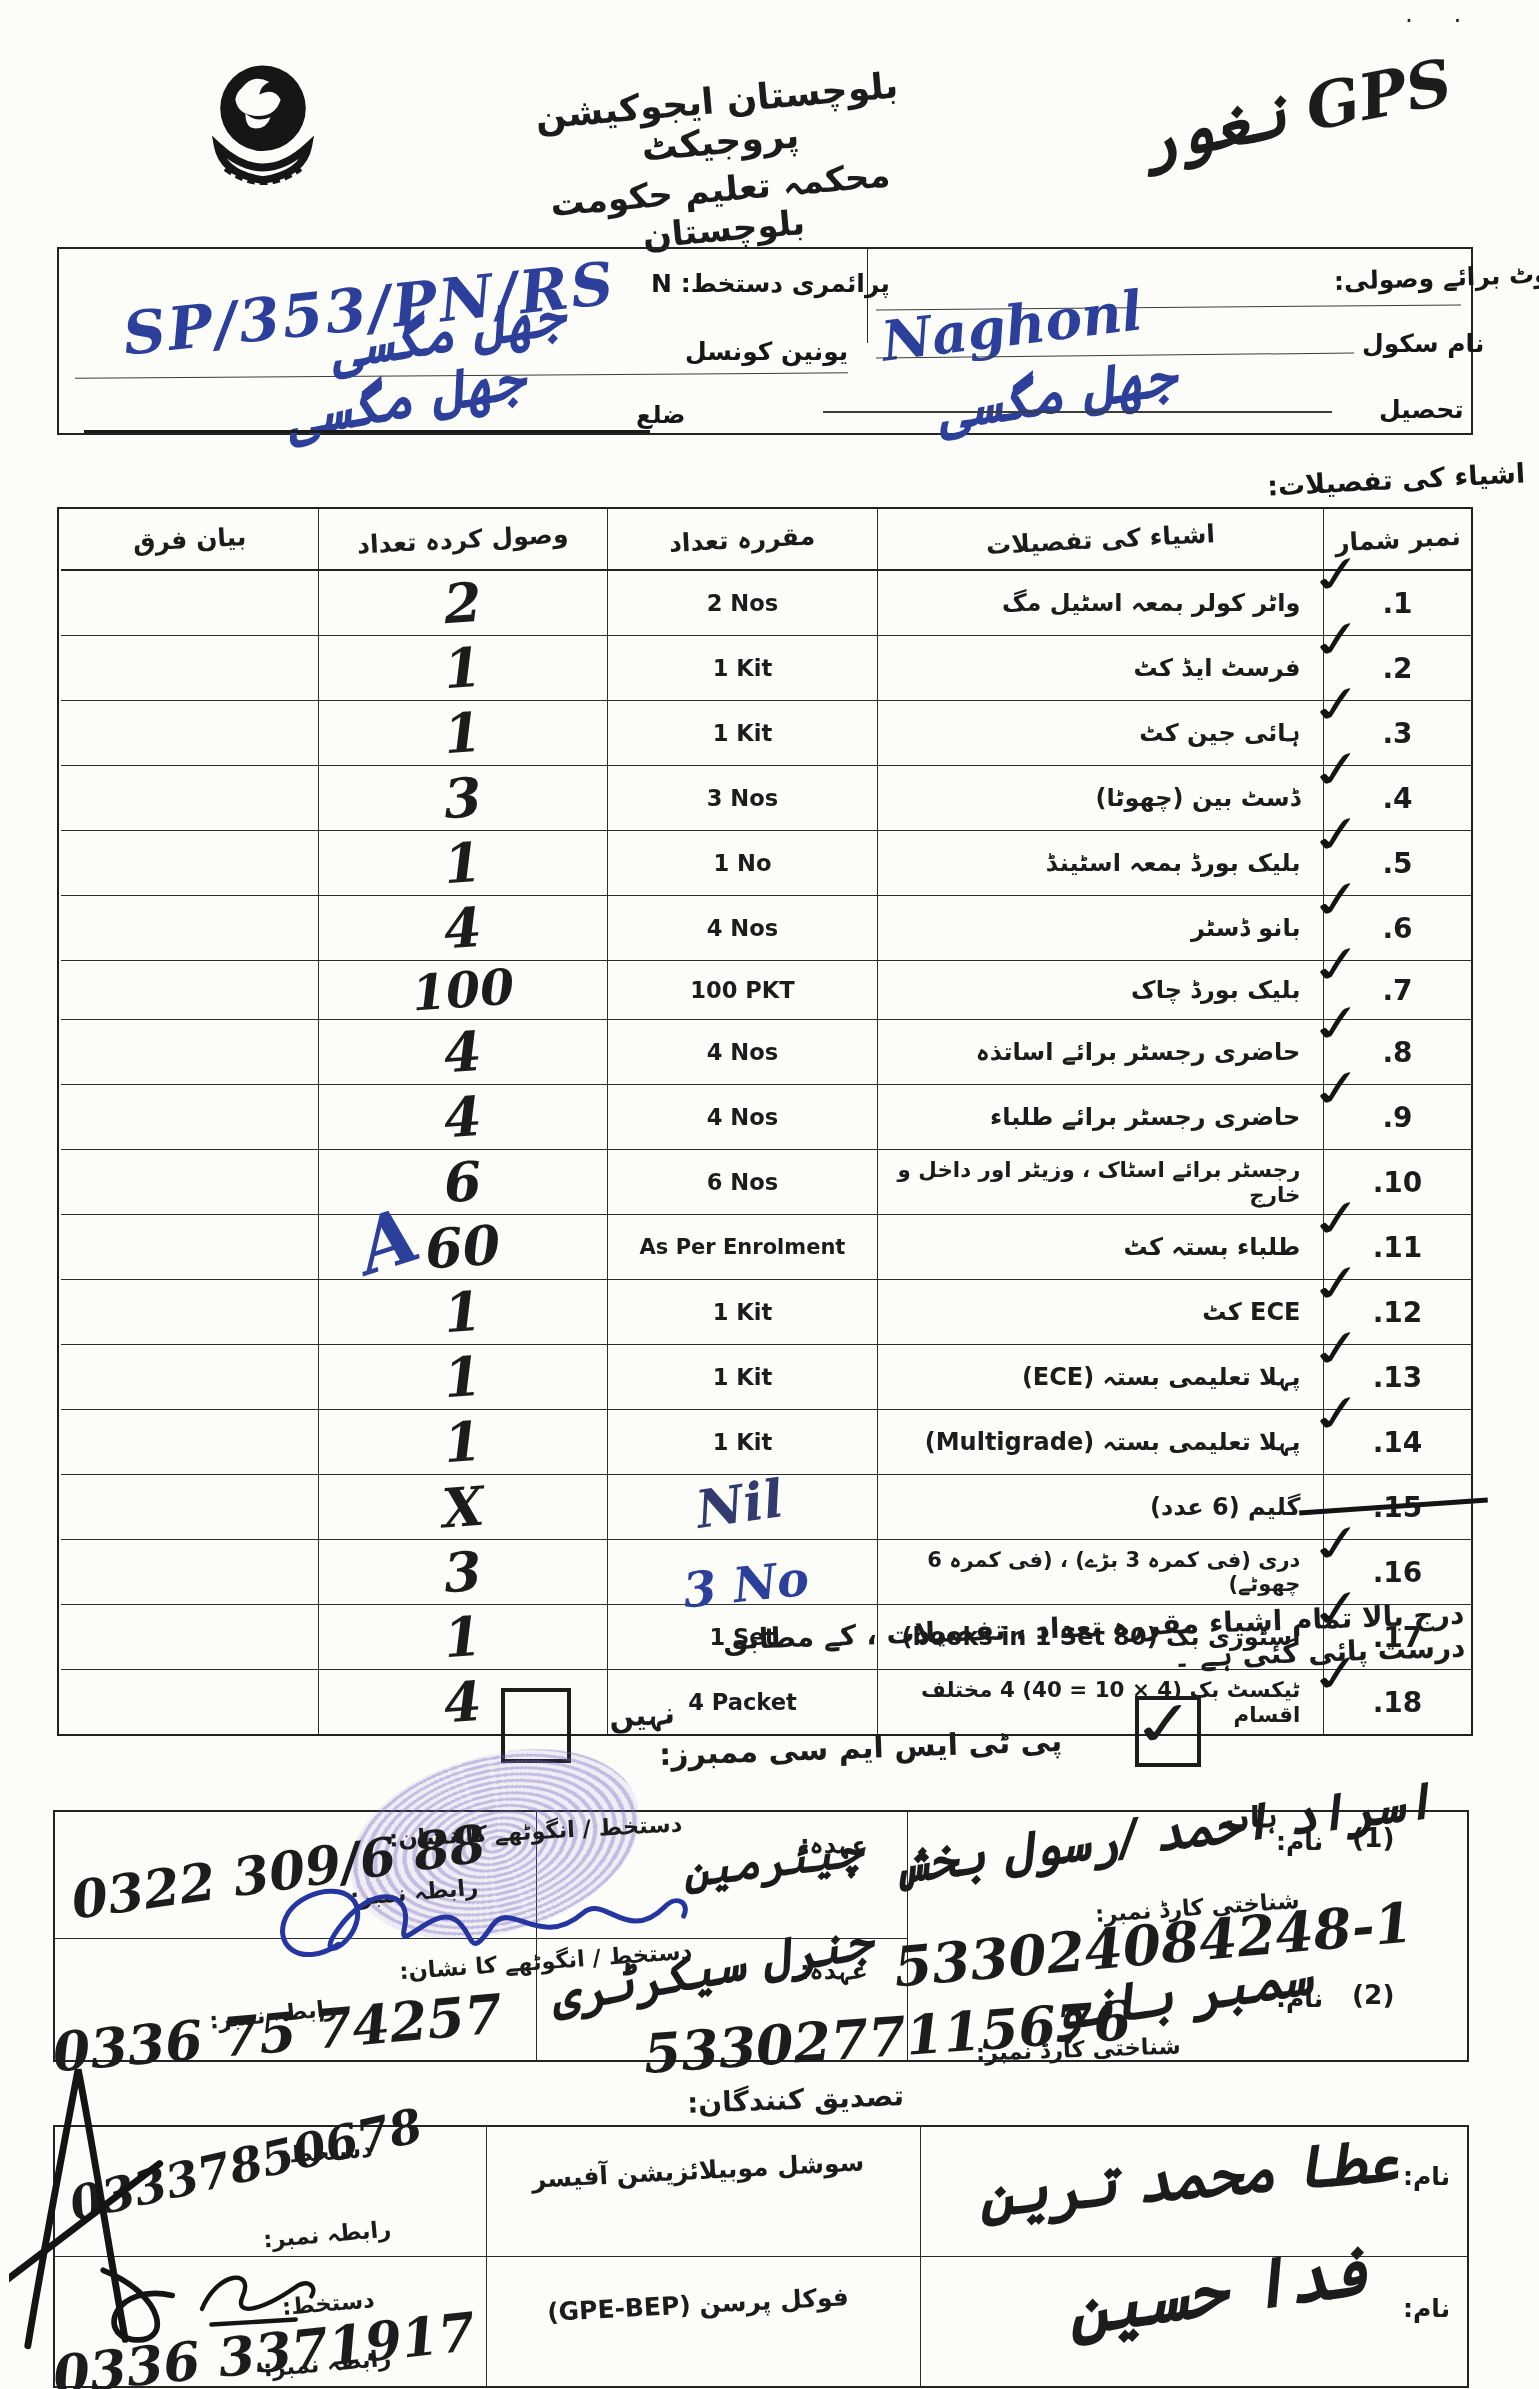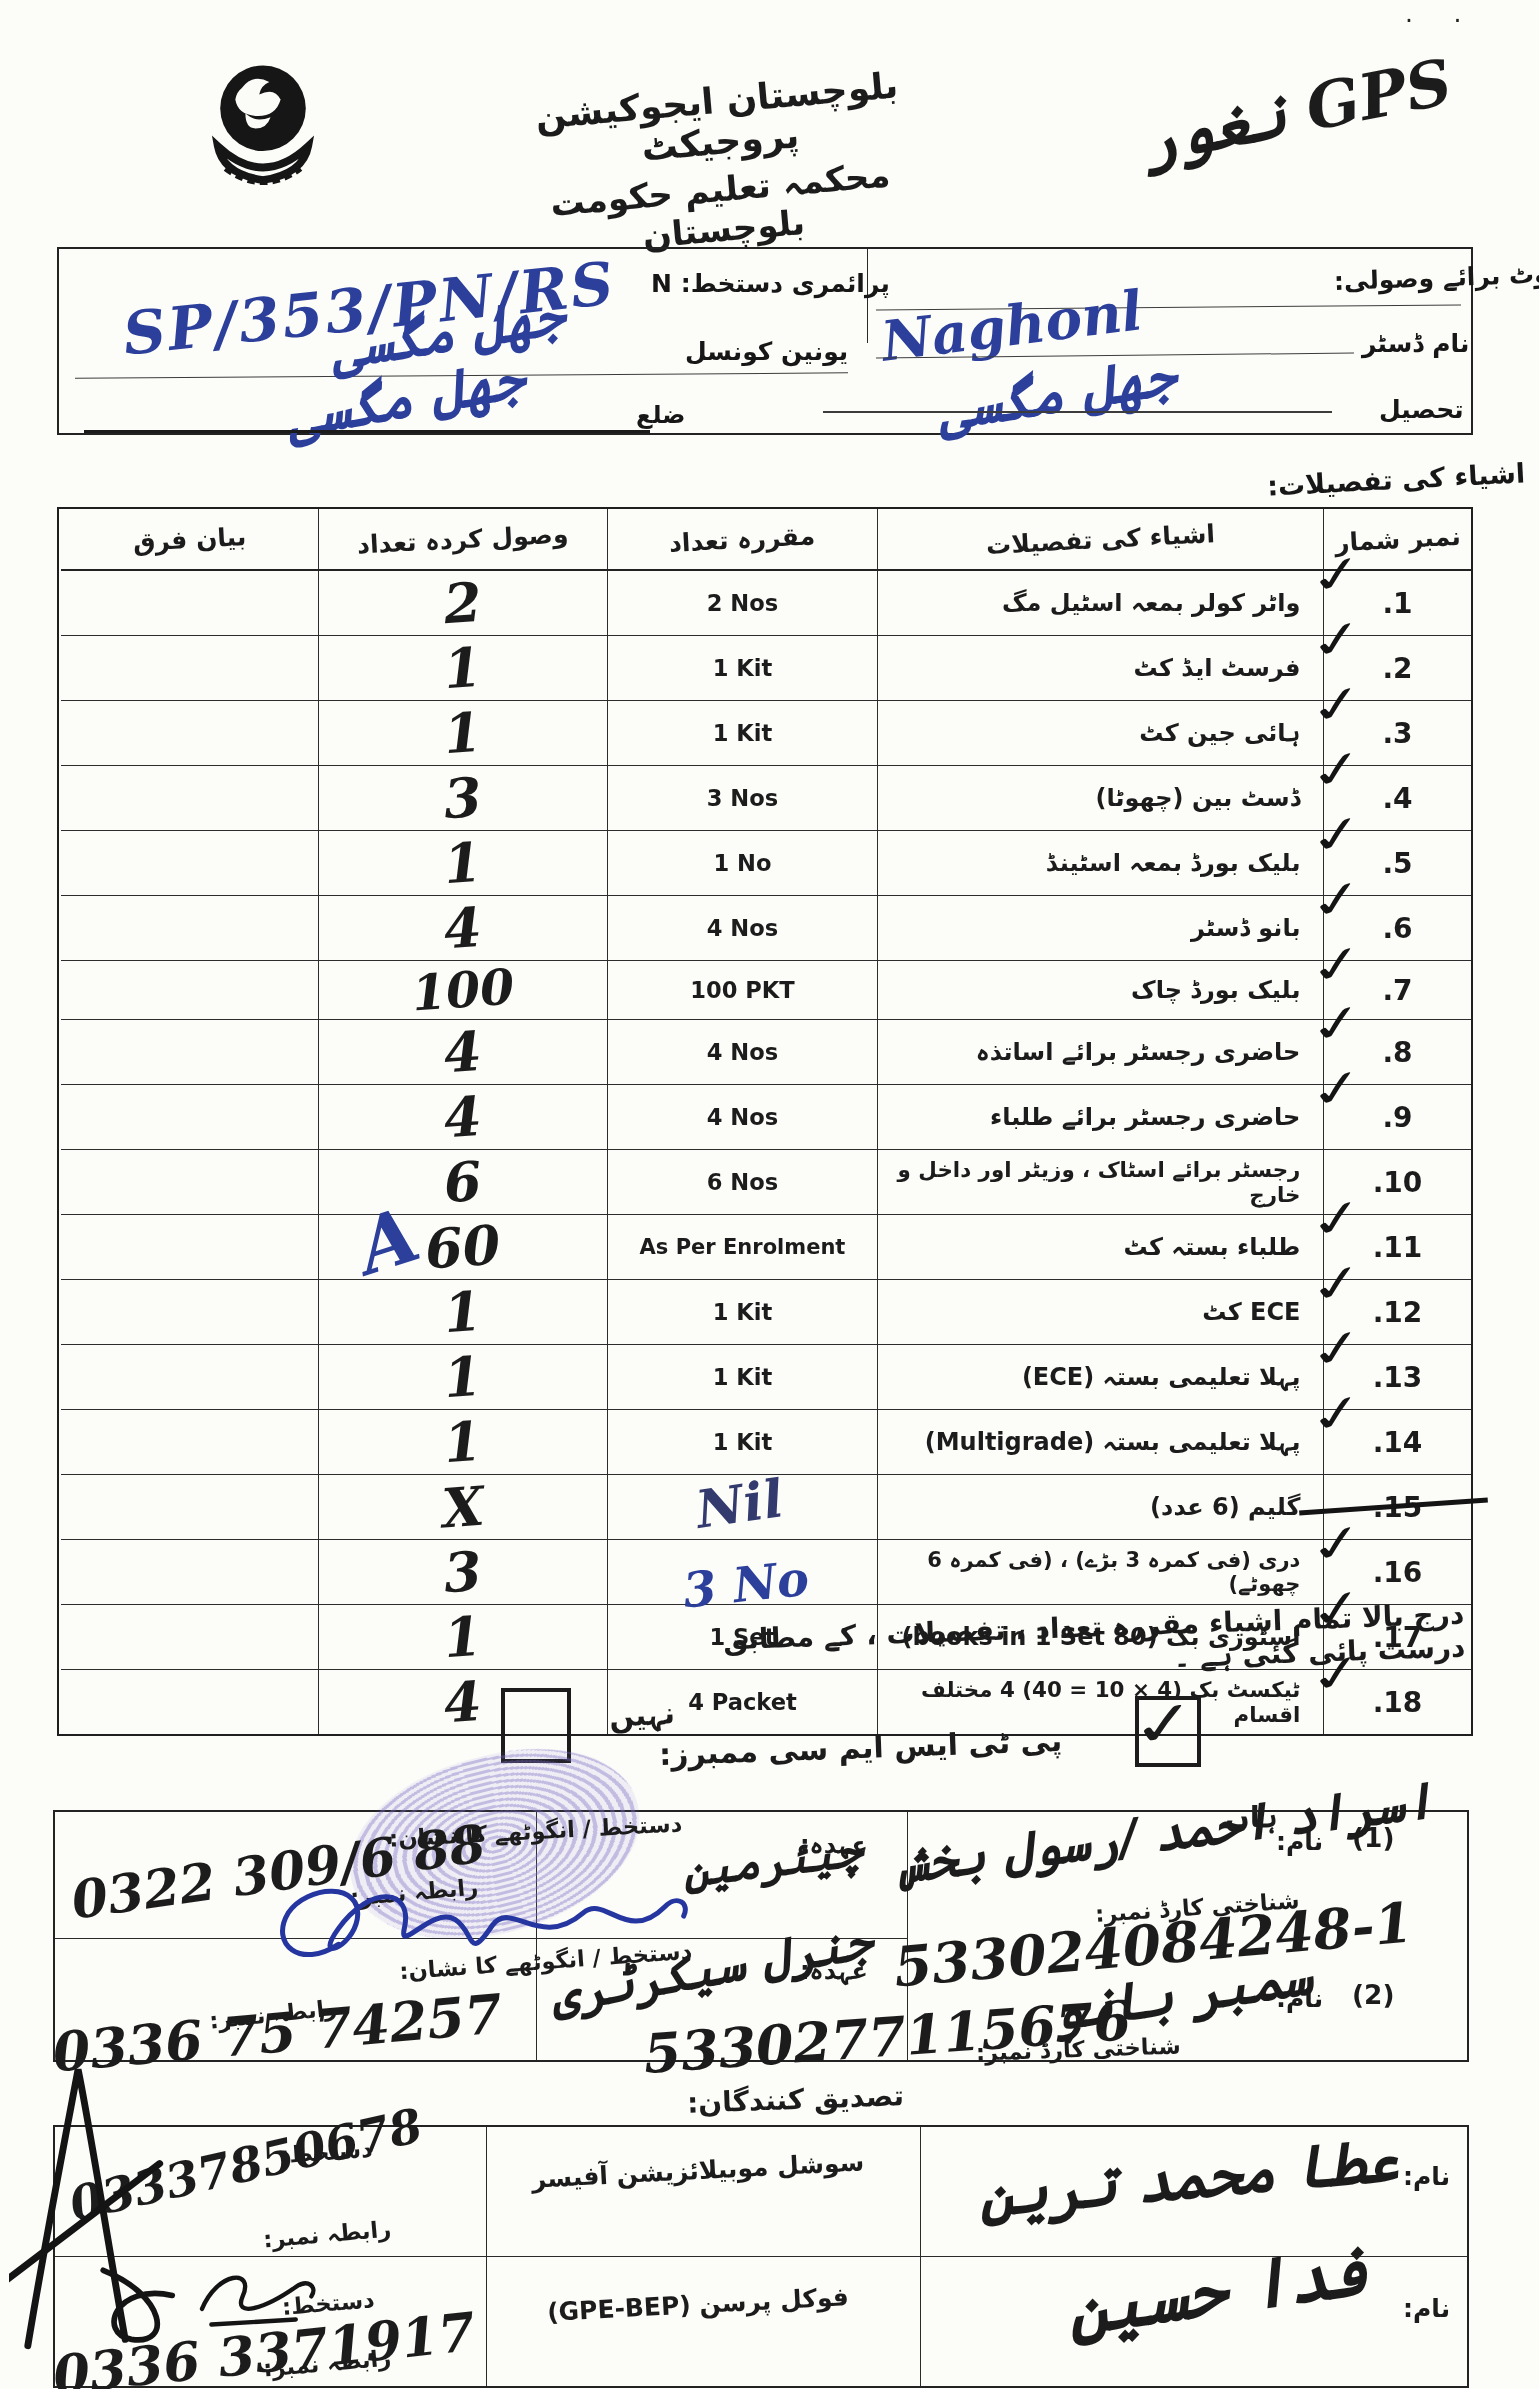--- a/index.html
+++ b/index.html
@@ -90,21 +90,21 @@
 <div class="abs ur org1">بلوچستان ایجوکیشن پروجیکٹ</div>
 <div class="abs ur org2">محکمہ تعلیم حکومت بلوچستان</div>
 
 <div class="abs ur gps">GPS نغور</div>
 
 <div class="abs ibox">
   <div class="vdiv"></div>
 
   <div class="ib-el ur lbl" style="left:1275px;top:14px;font-size:25px;transform:rotate(-2deg)">نوٹ برائے وصولی:</div>
   <div class="ib-el thin-line" style="left:817px;top:58px;width:585px;transform:rotate(-.5deg)"></div>
-  <div class="ib-el ur lbl" style="left:1303px;top:80px;font-size:25px">نام ڈسٹر</div>
+  <div class="ib-el ur lbl" style="left:1303px;top:80px;font-size:25px">نام سکول</div>
   <div class="ib-el hw blue" style="left:822px;top:44px;font-size:55px;transform:rotate(-7deg)">Naghonl</div>
   <div class="ib-el thin-line" style="left:817px;top:106px;width:478px;transform:rotate(-.6deg)"></div>
   <div class="ib-el ur lbl" style="left:1320px;top:146px;font-size:25px">تحصیل</div>
   <div class="ib-el ur hw blue" style="left:877px;top:112px;font-size:54px;transform:rotate(-9deg)">جھل مگسی</div>
   <div class="ib-el thin-line" style="left:764px;top:162px;width:509px;border-bottom-width:2.5px"></div>
 
   <div class="ib-el ur lbl" style="left:592px;top:20px;font-size:25px">پرائمری دستخط: N</div>
   <div class="ib-el hw blue" style="left:63px;top:25px;font-size:59px;transform:rotate(-6deg);letter-spacing:2.5px">SP/353/PN/RS</div>
   <div class="ib-el thin-line" style="left:15.7px;top:126px;width:773px;transform:rotate(-.4deg)"></div>
   <div class="ib-el ur lbl" style="left:626px;top:88px;font-size:25px">یونین کونسل</div>

